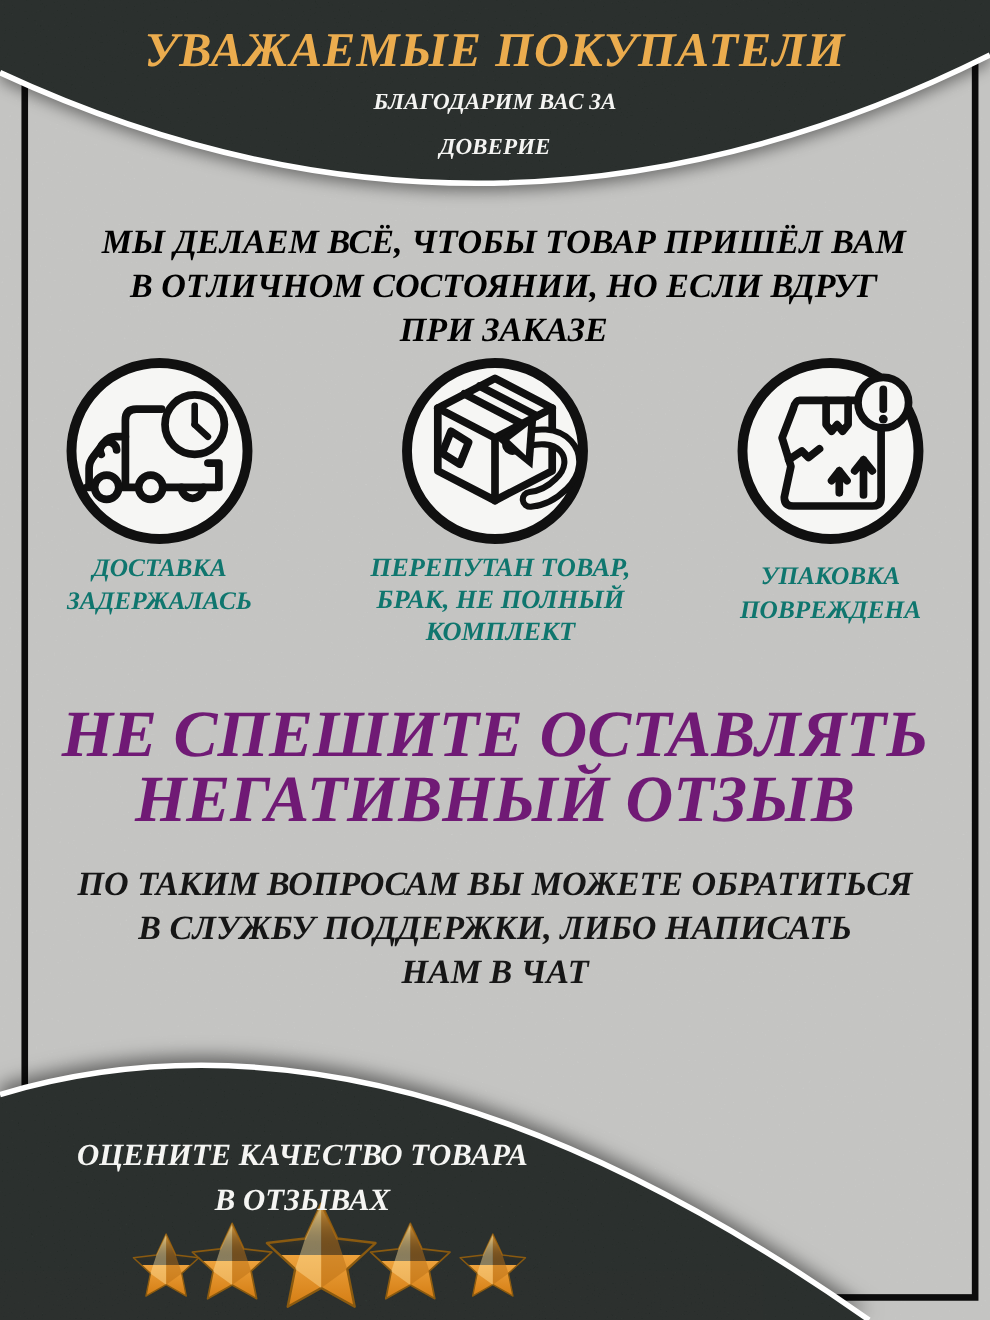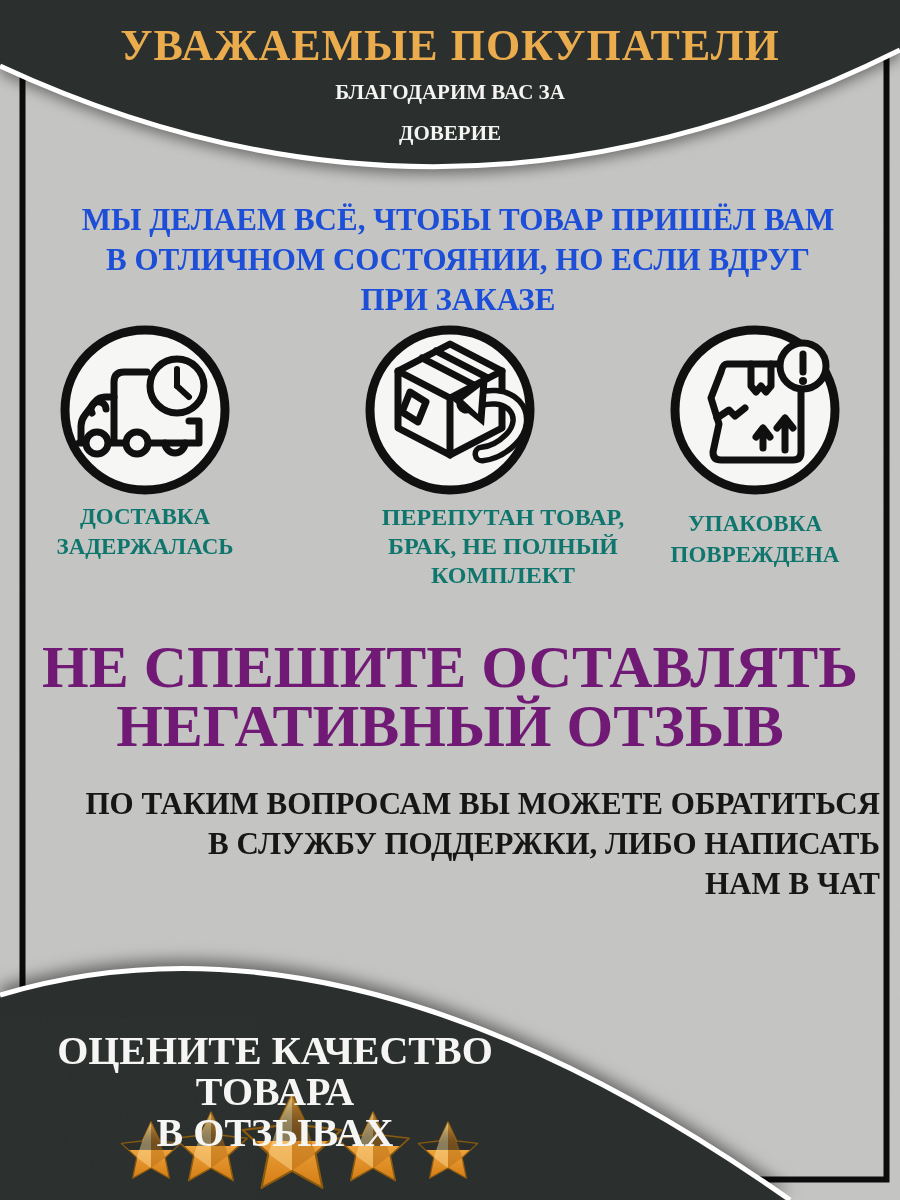--- a/index.html
+++ b/index.html
@@ -1,32 +1,32 @@
 <!DOCTYPE html>
 <html><head>
 <meta charset="utf-8">
 <style>
   html,body{margin:0;padding:0;}
   body{width:900px;height:1200px;overflow:hidden;background:#d0d0ce;}
   .page{position:relative;width:900px;height:1200px;font-family:"Liberation Serif","DejaVu Serif",serif;}
   .bg{position:absolute;left:0;top:0;width:900px;height:1200px;display:block;}
-  .t{position:absolute;text-align:center;font-weight:bold;white-space:pre-line;}
+  .t{position:absolute;text-align:center;font-weight:bold;white-space:pre-line;font-style:italic;}
   .header-title{left:0;right:0;top:20px;font-size:44px;letter-spacing:1px;color:#ebac4e;}
   .header-sub{left:0;right:0;top:72px;font-size:21px;line-height:41px;color:#f4f4f2;}
-  .intro{left:20px;right:20px;top:200px;font-size:31px;line-height:40px;color:#1d4ed8;margin-left:16px;}
+  .intro{left:20px;right:20px;top:200px;font-size:31px;line-height:40px;color:#000000;margin-left:16px;}
   .icon-wrap{position:absolute;width:176px;height:176px;top:322px;}
   .icon-wrap svg{display:block;width:176px;height:176px;}
   .iw-1{left:57px;} .iw-2{left:362px;} .iw-3{left:667px;}
   .issue-label{font-size:23px;line-height:30px;color:#0f766e;}
   .il-1{left:35px;width:220px;top:502px;}
-  .il-2{left:330px;width:250px;top:503px;font-size:24px;line-height:29px;margin-left:48px;}
+  .il-2{left:330px;width:250px;top:503px;font-size:24px;line-height:29px;}
   .il-3{left:645px;width:220px;top:508px;line-height:31px;text-align:center;}
   .warning-title{left:0;right:0;top:638px;font-size:60px;line-height:59px;color:#701a75;}
-  .warning-text{left:20px;right:20px;top:784px;font-size:31px;line-height:40px;color:#161616;text-align:right;}
-  .footer-title{left:20px;width:510px;top:1030px;font-size:40px;line-height:41px;color:#f5f5f3;}
+  .warning-text{left:20px;right:20px;top:784px;font-size:31px;line-height:40px;color:#161616;}
+  .footer-title{left:20px;width:510px;top:1030px;font-size:28px;line-height:41px;color:#f5f5f3;}
 </style>
 </head>
 <body>
 
 <div class="page">
 
   <svg class="bg" viewBox="0 0 900 1200" aria-hidden="true">
     <defs>
       <filter id="grainDark" x="-5%" y="-5%" width="110%" height="110%">
         <feTurbulence type="fractalNoise" baseFrequency="0.55" numOctaves="2" seed="7" stitchTiles="stitch"></feTurbulence>

